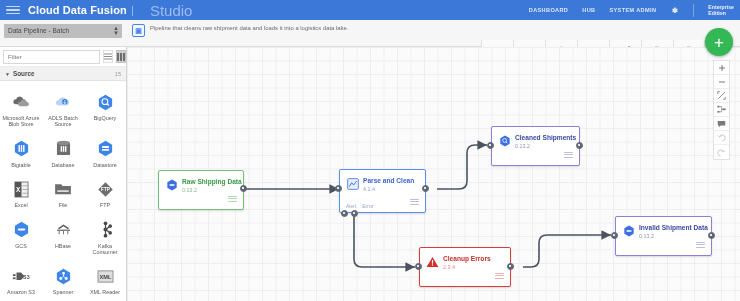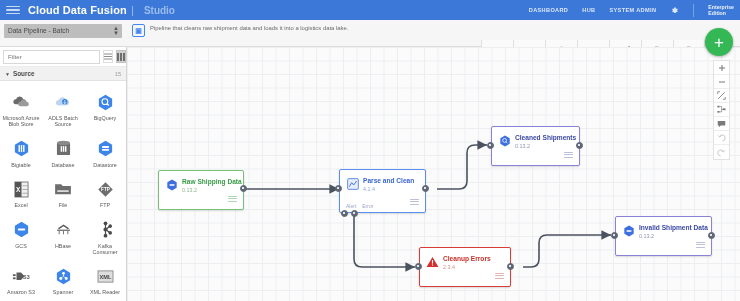--- a/index.html
+++ b/index.html
@@ -15,21 +15,21 @@
   
   .topbar {
     position: absolute; left: 0; top: 0; width: 740px; height: 20px;
     background: #3c78d8; display: flex; align-items: center;
     color: #fff;
   }
   .hamburger { width: 14px; margin-left: 6px; display: flex; flex-direction: column; gap: 2px; cursor: pointer; }
   .hamburger i { display: block; height: 1.5px; background: #c7d9f5; border-radius: 1px; }
   .brand { margin-left: 8px; font-size: 11px; font-weight: bold; letter-spacing: .1px; white-space: nowrap; }
   .brand-sep { margin-left: 4px; font-size: 11.5px; color: #9dbcee; font-weight: normal; }
-  .brand-studio { margin-left: 10px; font-size: 10px; color: #9dbcee; font-weight: bold; }
+  .brand-studio { margin-left: 16px; font-size: 15px; color: #9dbcee; font-weight: normal; }
   .topnav { margin-left: auto; display: flex; align-items: center; gap: 14px; padding-right: 6px; }
   .topnav a {
     font-size: 5.6px; color: #dbe6f9; text-decoration: none; letter-spacing: .35px;
     white-space: nowrap; font-weight: bold;
   }
   .gear-ic { width: 9px; height: 9px; position: relative; }
   .gear-ic svg { display: block; }
   .vdiv { width: 1px; height: 13px; background: #7ba3e3; }
   .edition { font-size: 5.2px; line-height: 6.2px; color: #eef3fd; font-weight: bold; text-align: left; }
 

